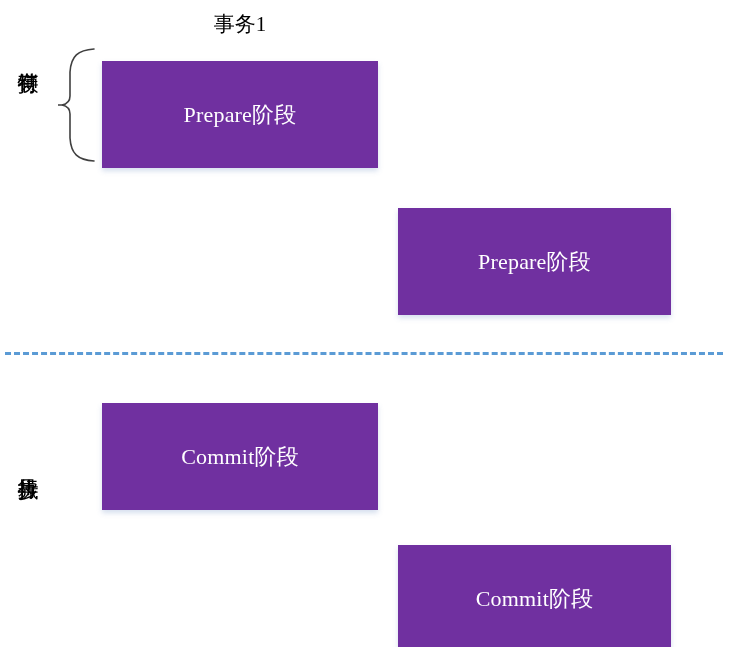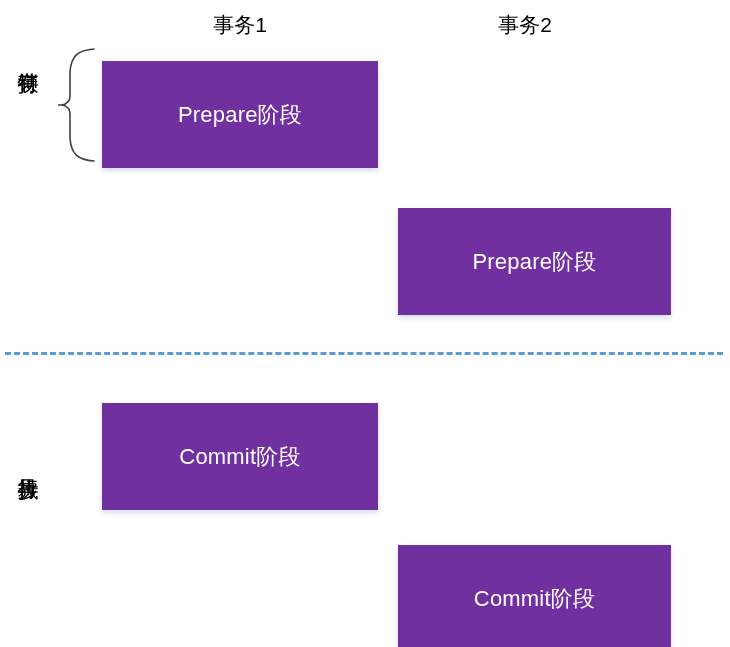--- a/index.html
+++ b/index.html
@@ -5,21 +5,21 @@
   html, body {
     margin: 0;
     padding: 0;
     background: #ffffff;
   }
   #canvas {
     position: relative;
     width: 730px;
     height: 647px;
     background: #ffffff;
-    font-family: Liberation Sans, sans-serif;
+    font-family: Liberation Serif, serif;
     overflow: hidden;
   }
 
   
   .col-header {
     position: absolute;
     font-size: 21px;
     color: #000000;
     font-weight: 400;
     white-space: nowrap;
@@ -86,21 +86,20 @@
     border-top: 3px dashed #5B9BD5;
   }
 </style>
 </head>
 <body>
 
 <div id="canvas">
 
   <div class="col-header" id="header-txn1">事务1</div>
 
-  <div class="col-header" id="header-txn2">事务2</div>
 
   <div class="side-label" id="label-holding-lock">持有锁</div>
 
   <div id="brace-holding-lock">
     <svg width="40" height="118" viewBox="0 0 40 118" xmlns="http://www.w3.org/2000/svg">
       <path d="M 36 3 C 20 4, 13 10, 12 26 L 12 50 C 12 56, 9 58, 4 59 C 9 60, 12 62, 12 68 L 12 92 C 13 108, 20 114, 36 115" fill="none" stroke="#404040" stroke-width="1.6" stroke-linecap="round"></path>
       <path d="M 0 59 L 4 59" fill="none" stroke="#404040" stroke-width="1.6" stroke-linecap="round"></path>
     </svg>
   </div>
 

